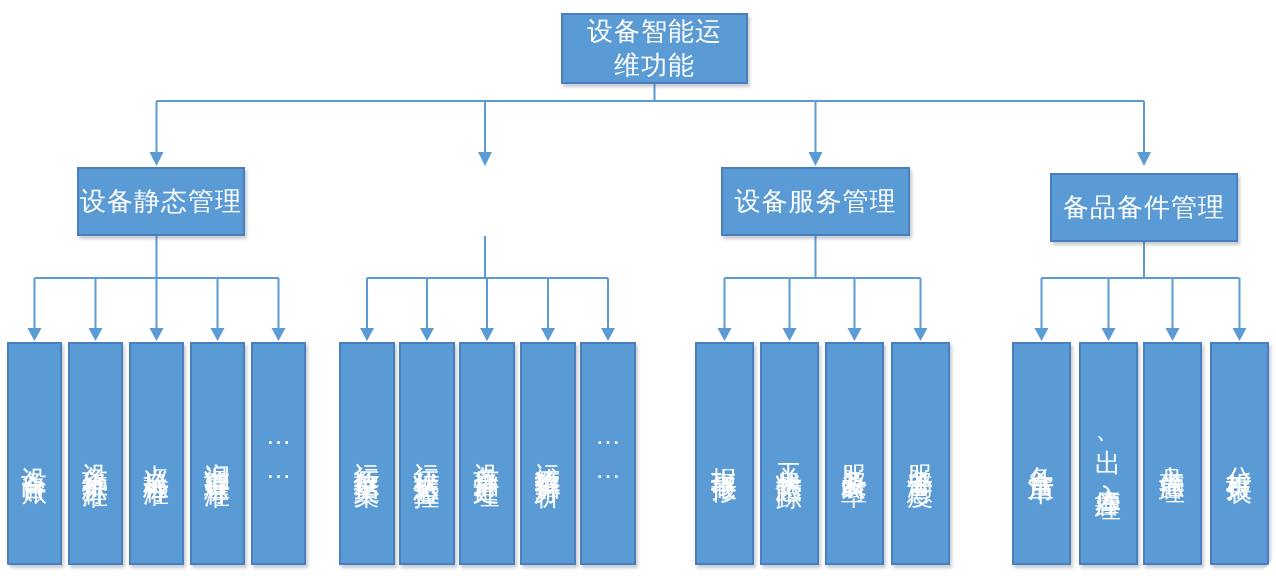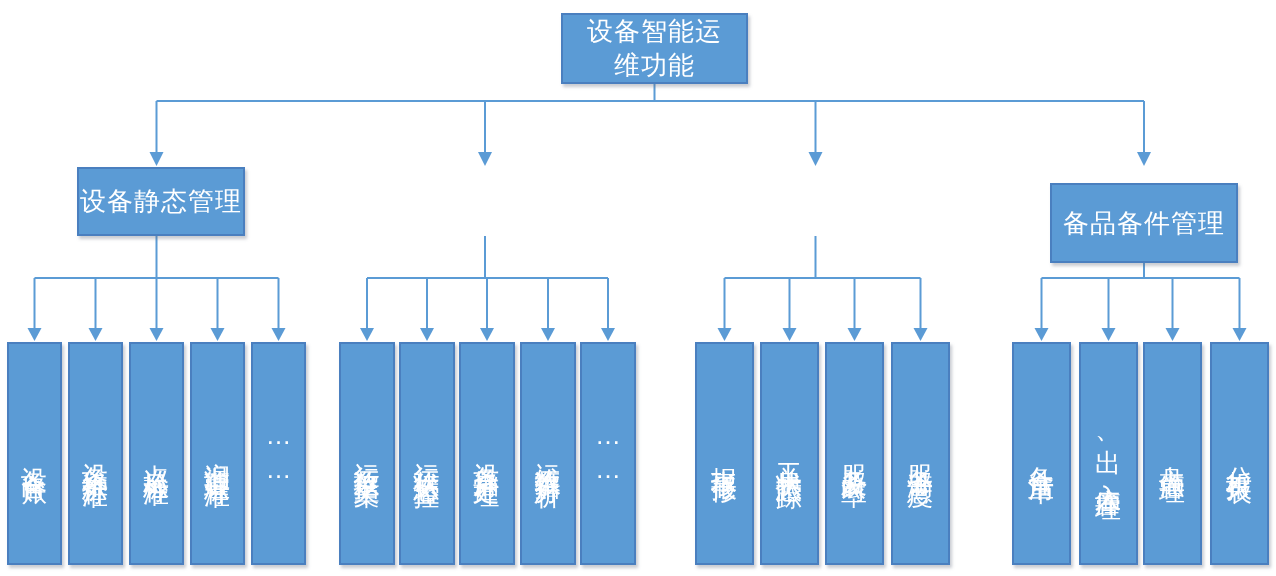--- a/index.html
+++ b/index.html
@@ -8,20 +8,21 @@
     --connector:#5b9bd5;
     --text:#ffffff;
   }
   html,body{margin:0;padding:0;background:#ffffff;}
   .canvas{
     position:relative;
     width:1276px;height:576px;
     background:#ffffff;
     font-family:"Liberation Sans",sans-serif;
     overflow:hidden;
+    border-radius:32px;
   }
   .connector-svg{position:absolute;left:0;top:0;width:1276px;height:576px;}
   .connector-svg path{stroke:var(--connector);stroke-width:2;fill:none;}
   .connector-svg polygon{fill:var(--connector);stroke:none;}
   .box{
     position:absolute;
     background:var(--box-fill);
     border:2px solid var(--box-border);
     box-sizing:border-box;
     box-shadow:2px 3px 3px rgba(100,110,125,0.35);
@@ -89,21 +90,24 @@
   </svg>
 
   <div class="box" style="left:561px;top:13px;width:187px;height:71px">
     <span class="root-label">设备智能运
 维功能</span>
   </div>
 
   <div class="box" style="left:77px;top:167px;width:168px;height:69px">
     <span class="group-label">设备静态管理</span>
   </div>
-  <div class="box" style="left:1050px;top:183px;width:188px;height:80px">
+  <div class="box" style="left:721px;top:167px;width:189px;height:69px">
+    <span class="group-label">设备服务管理</span>
+  </div>
+  <div class="box" style="left:1050px;top:173px;width:188px;height:69px">
     <span class="group-label">备品备件管理</span>
   </div>
 
   <div class="box" style="left:7px;top:342px;width:55px;height:223px">
     <span class="leaf-label">设备台账</span>
   </div>
   <div class="box" style="left:68px;top:342px;width:55px;height:223px">
     <span class="leaf-label">设备维护标准</span>
   </div>
   <div class="box" style="left:129px;top:342px;width:55px;height:223px">

